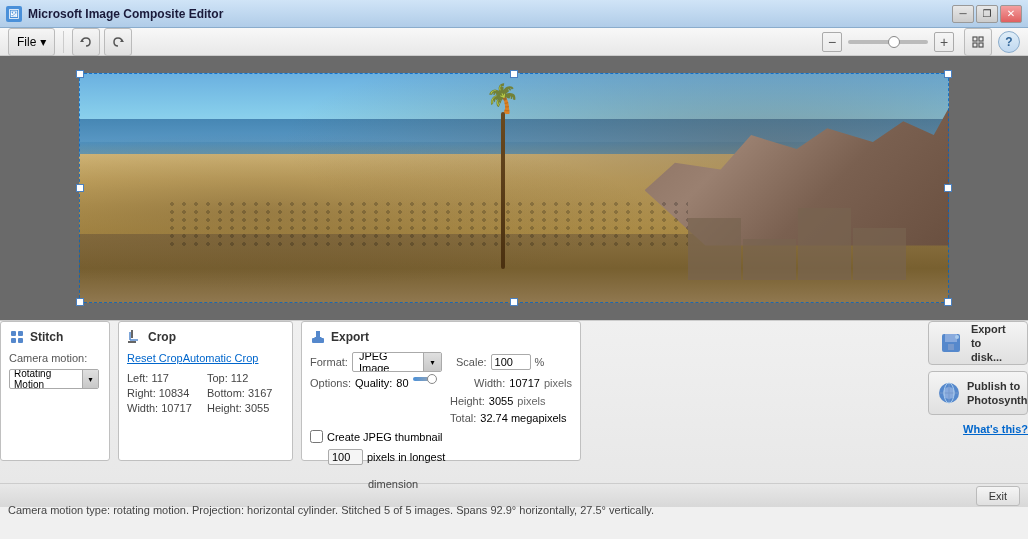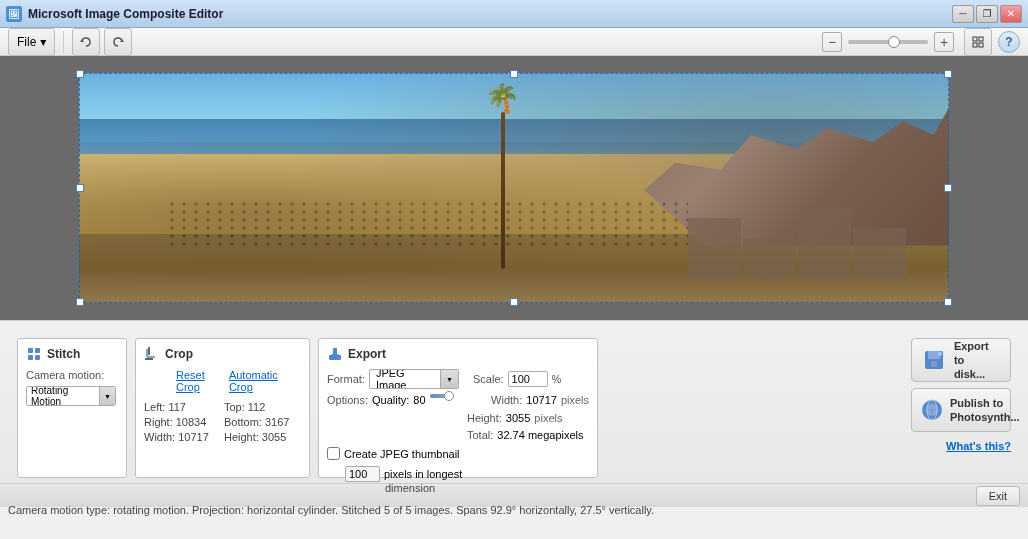--- a/index.html
+++ b/index.html
@@ -259,21 +259,21 @@
     .handle.mr { top: 50%; right: -4px; transform: translateY(-50%); }
     .handle.bl { bottom: -4px; left: -4px; }
     .handle.bc { bottom: -4px; left: 50%; transform: translateX(-50%); }
     .handle.br { bottom: -4px; right: -4px; }
     .bottom-panel {
       background: linear-gradient(to bottom, #f0f0f0, #e8e8e8);
       height: 163px;
       border-top: 1px solid #ccc;
       display: flex;
       align-items: flex-start;
-      padding: 17px;
+      padding: 0;
       gap: 8px;
     }
     .panel-section {
       background: white;
       border: 1px solid #c0c0c0;
       border-radius: 3px;
       padding: 8px;
       height: 140px;
     }
     .section-title {
@@ -309,21 +309,20 @@
     }
     .link-text {
       color: #0066cc;
       text-decoration: underline;
       cursor: pointer;
       font-size: 11px;
     }
     .crop-links {
       display: flex;
       margin-bottom: 8px;
-      margin-left: 32px;
     }
     .coord-grid {
       display: grid;
       grid-template-columns: 1fr 1fr;
       gap: 3px;
       font-size: 11px;
     }
     .coord-item {
       display: flex;
       align-items: center;
@@ -742,21 +741,21 @@
 
     <div class="checkbox-row">
       <input type="checkbox" style="">
       <span>Create JPEG thumbnail</span>
     </div>
 
     <div class="pixel-dim-row">
       <input type="text" class="pixel-input" value="100" style="margin-left: 18px;">
       <span>pixels in longest</span>
     </div>
-    <div style="font-size:11px;margin-left:58px;color:#444;">
+    <div style="font-size:11px;margin-left:58px;color:#444;margin-top:13px;">
       <span>dimension</span>
     </div>
   </div>
 
   <div class="right-actions">
     <div class="action-btn">
       <div class="action-btn-icon">
         <svg width="24" height="24" viewBox="0 0 24 24">
           <rect x="3" y="3" width="18" height="18" rx="2" fill="#5588cc"></rect>
           <rect x="6" y="3" width="12" height="8" fill="#88aadd"></rect>

